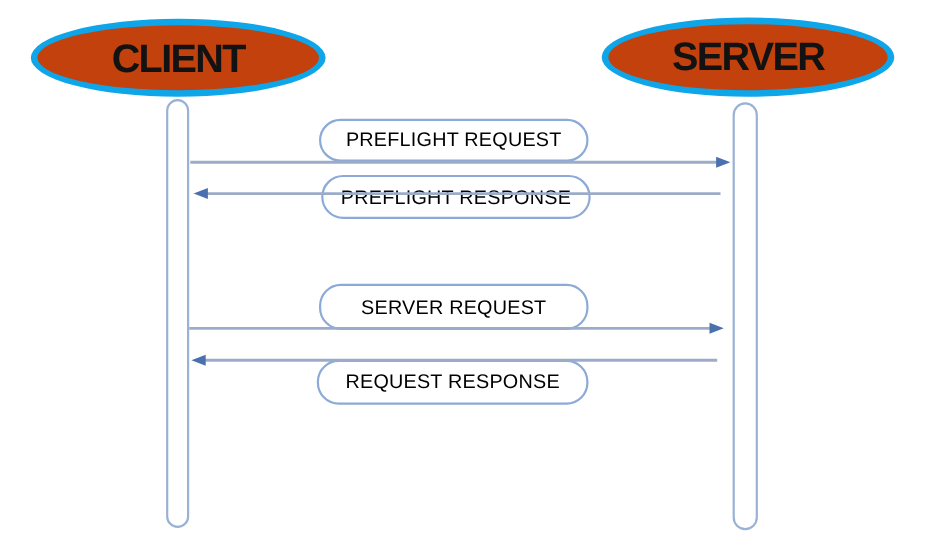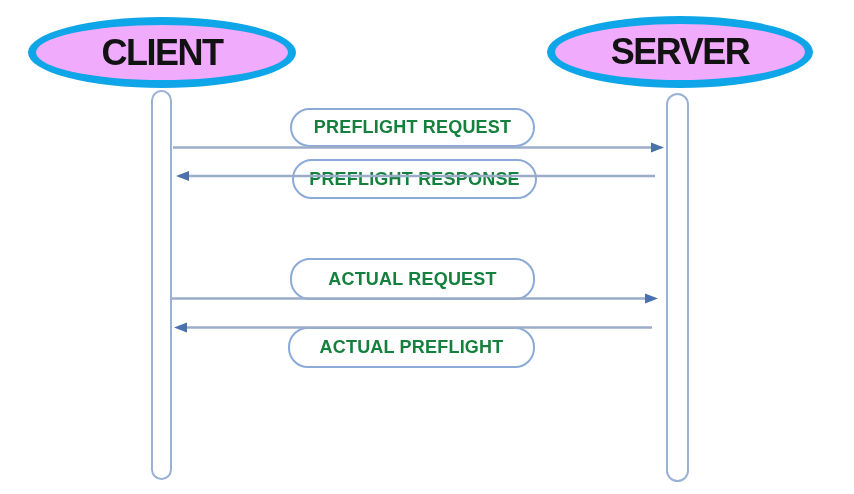--- a/index.html
+++ b/index.html
@@ -10,23 +10,23 @@
   }
   .canvas {
     position: relative;
     width: 854px;
     height: 494px;
     background: #ffffff;
     overflow: hidden;
   }
   .actor {
     position: absolute;
-    border: 8px solid #0ea5e9;
+    border: 6px solid #0ea5e9;
     border-radius: 50%;
-    background: #f0abfc;
+    background: #c2410c;
     display: flex;
     align-items: center;
     justify-content: center;
     box-sizing: border-box;
   }
   .actor span {
     font-size: 36px;
     font-weight: bold;
     letter-spacing: -1.5px;
     color: #121212;
@@ -47,23 +47,23 @@
     border: 2px solid #8caad8;
     border-radius: 20px;
     background: #ffffff;
     display: flex;
     align-items: center;
     justify-content: center;
     box-sizing: border-box;
   }
   .msg span {
     font-size: 18px;
-    font-weight: bold;
+    font-weight: normal;
     letter-spacing: 0.2px;
-    color: #15803d;
+    color: #000000;
     white-space: nowrap;
   }
   .msg.m1 { left: 290px; top: 108px; width: 245px; height: 39px; }
   .msg.m2 { left: 292px; top: 159px; width: 245px; height: 40px; }
   .msg.m3 { left: 290px; top: 258px; width: 245px; height: 42px; }
   .msg.m4 { left: 288px; top: 327px; width: 247px; height: 41px; }
   .arrows {
     position: absolute;
     left: 0;
     top: 0;
@@ -85,24 +85,24 @@
   <div class="lifeline client"></div>
   <div class="lifeline server"></div>
 
   <div class="msg m1">
     <span>PREFLIGHT REQUEST</span>
   </div>
   <div class="msg m2">
     <span>PREFLIGHT RESPONSE</span>
   </div>
   <div class="msg m3">
-    <span>ACTUAL REQUEST</span>
+    <span>SERVER REQUEST</span>
   </div>
   <div class="msg m4">
-    <span>ACTUAL PREFLIGHT</span>
+    <span>REQUEST RESPONSE</span>
   </div>
 
   <svg class="arrows" width="854" height="494" viewBox="0 0 854 494">
 
     <g>
       <line x1="173" y1="147.5" x2="652" y2="147.5" stroke="#9bacc9" stroke-width="2.6"></line>
       <polygon points="651,142.5 664,147.5 651,152.5" fill="#4a70ae"></polygon>
     </g>
 
     <g>

